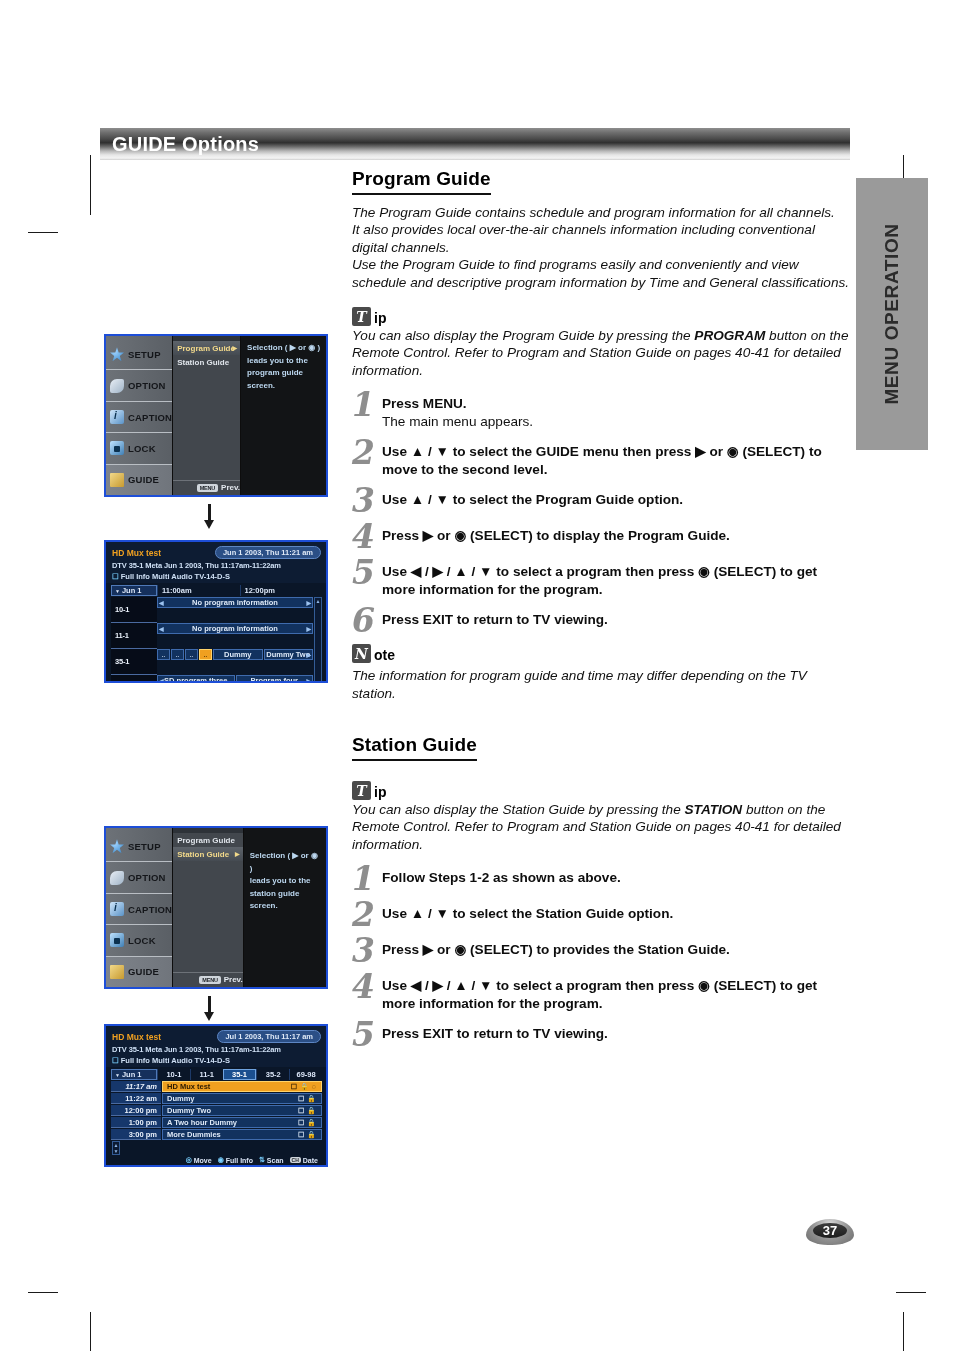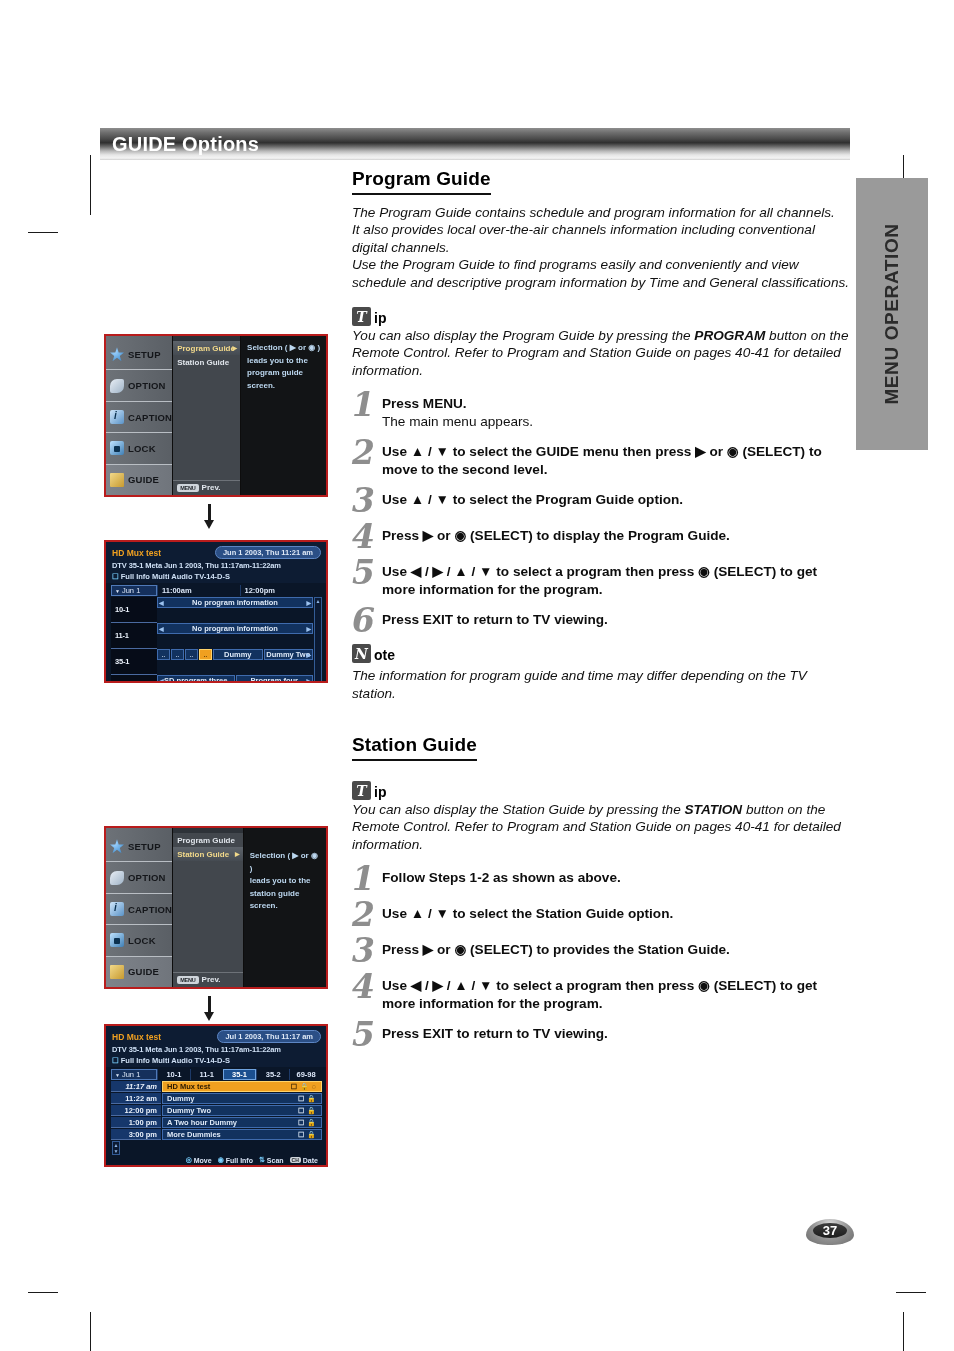--- a/index.html
+++ b/index.html
@@ -148,21 +148,21 @@
   .step-sub {
     font-size: 13.6px;
     font-weight: normal;
     line-height: 17px;
     color: #111;
   }
 
   
   .tv-shot {
     position: absolute;
-    border: 2px solid #b91c1c;
+    border: 2px solid #1d4ed8;
     background: #0ea5e9;
     box-sizing: border-box;
     overflow: hidden;
   }
 
   
   .menu-screen {
     width: 100%; height: 100%;
     display: flex;
     background: #0d0d0d;
@@ -239,20 +239,21 @@
     right: 3px;
     top: 3px;
     font-size: 6px;
     color: #f2d98a;
   }
   .menu-mid-spacer { flex: 1 1 auto; }
   .menu-prev {
     display: flex; align-items: center; gap: 3px;
     padding: 2px 0 3px 4px;
     border-top: 1px solid #6d7278;
+    justify-content: flex-end;
   }
   .menu-prev .key {
     background: #cfd5db; color: #22262b;
     font-size: 5.5px; font-weight: bold;
     padding: 1px 3px; border-radius: 2px;
     letter-spacing: -0.2px;
   }
   .menu-prev .ptxt { font-size: 8px; color: #e3e8ee; font-weight: bold; }
 
   .menu-right {
@@ -296,21 +297,21 @@
     margin-top: 2px; display: flex; align-items: center; gap: 2px;
   }
   .g-flags .fi { color: #79d0ff; }
 
   .g-timebar {
     display: flex; align-items: stretch; height: 14px;
     margin: 2px 4px 0 5px;
   }
   .g-datebtn {
     width: 46px; background: #15305c; border: 1px solid #4f79b8;
-    color: #dbe6f7; font-size: 7.5px; font-weight: normal;
+    color: #dbe6f7; font-size: 7.5px; font-weight: bold;
     display: flex; align-items: center; gap: 2px; padding-left: 3px;
     box-sizing: border-box;
   }
   .g-slot {
     flex: 1 1 0; color: #dbe6f7; font-size: 7.5px; font-weight: bold;
     display: flex; align-items: center; padding-left: 4px;
     border-left: 1px solid #1d3a68;
   }
 
   .g-rows { flex: 1 1 auto; display: flex; margin: 1px 4px 0 5px; }

